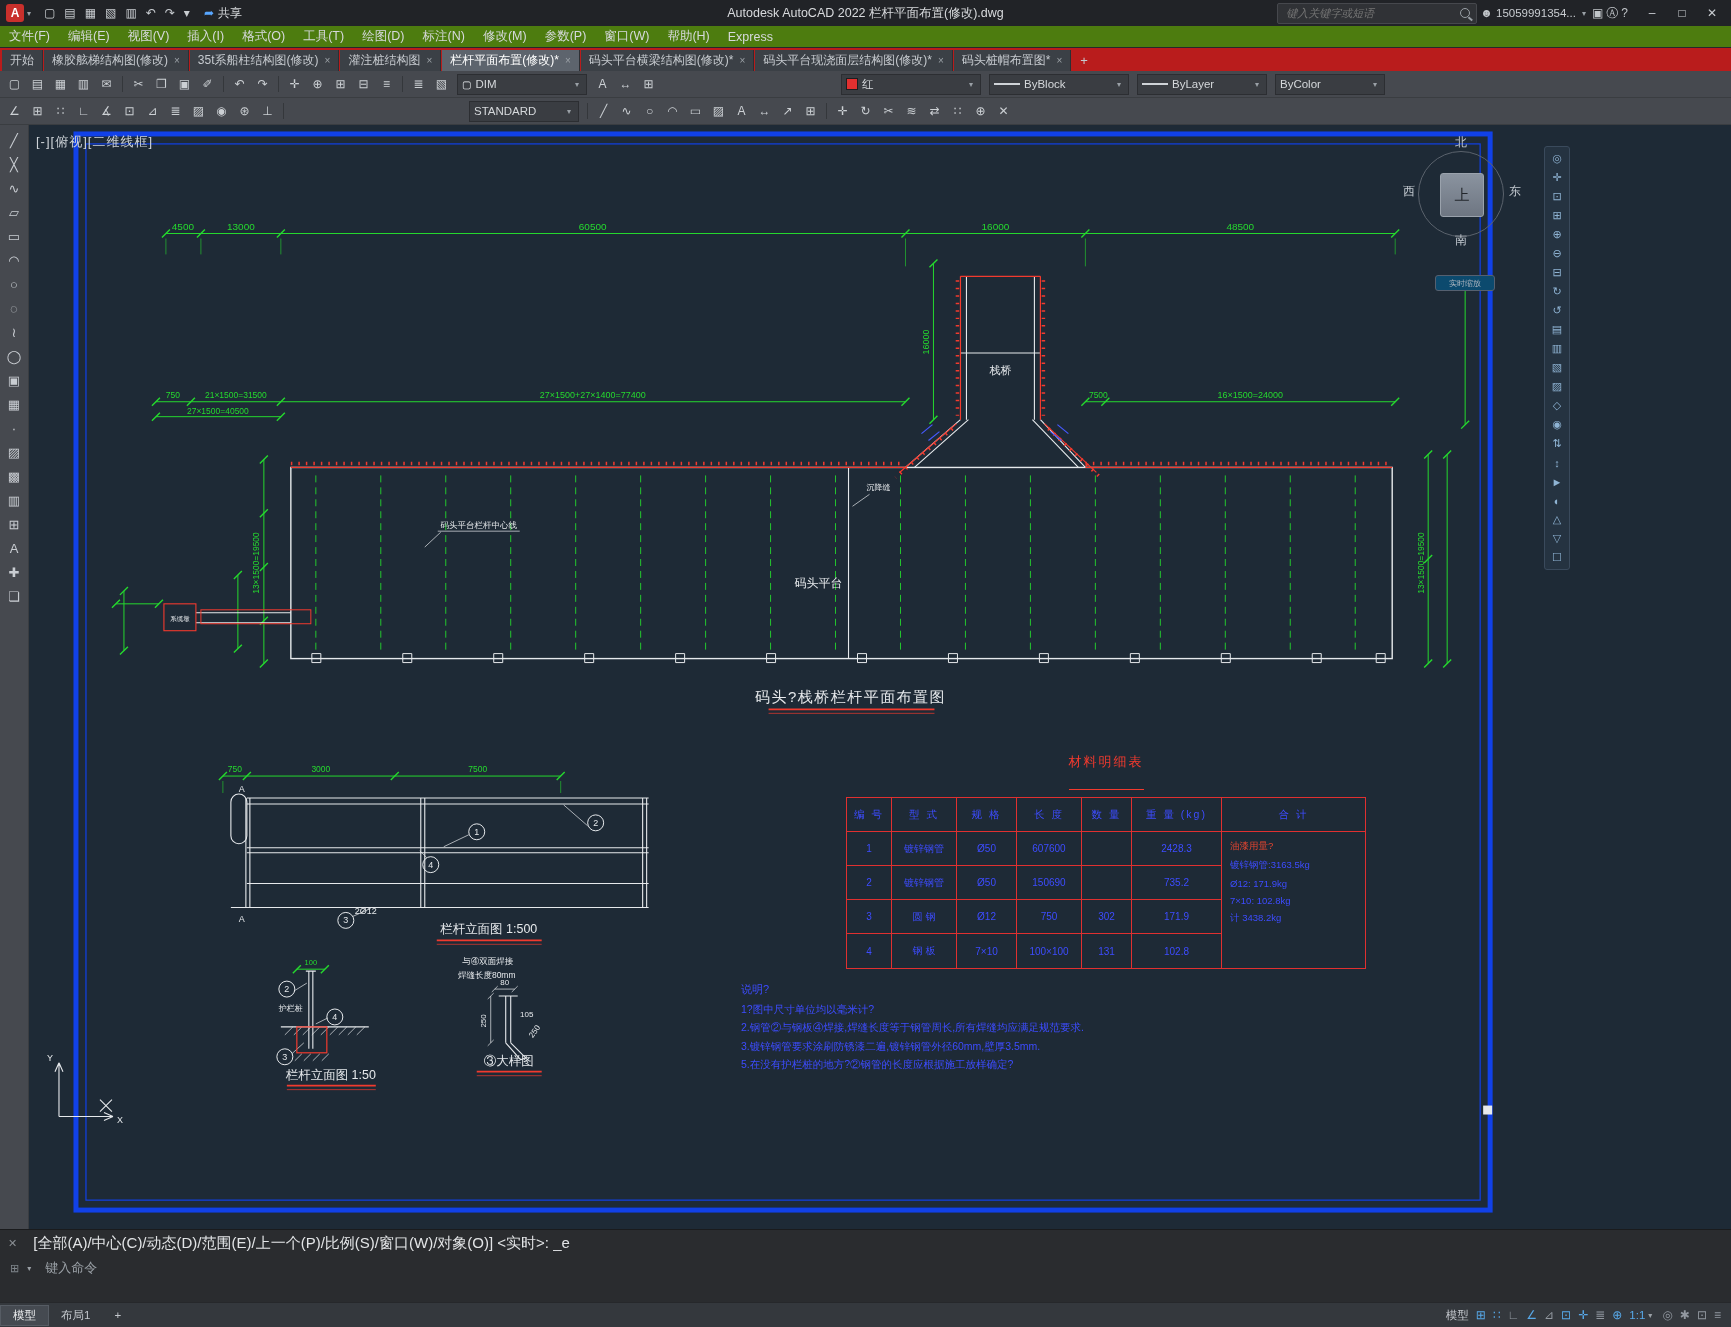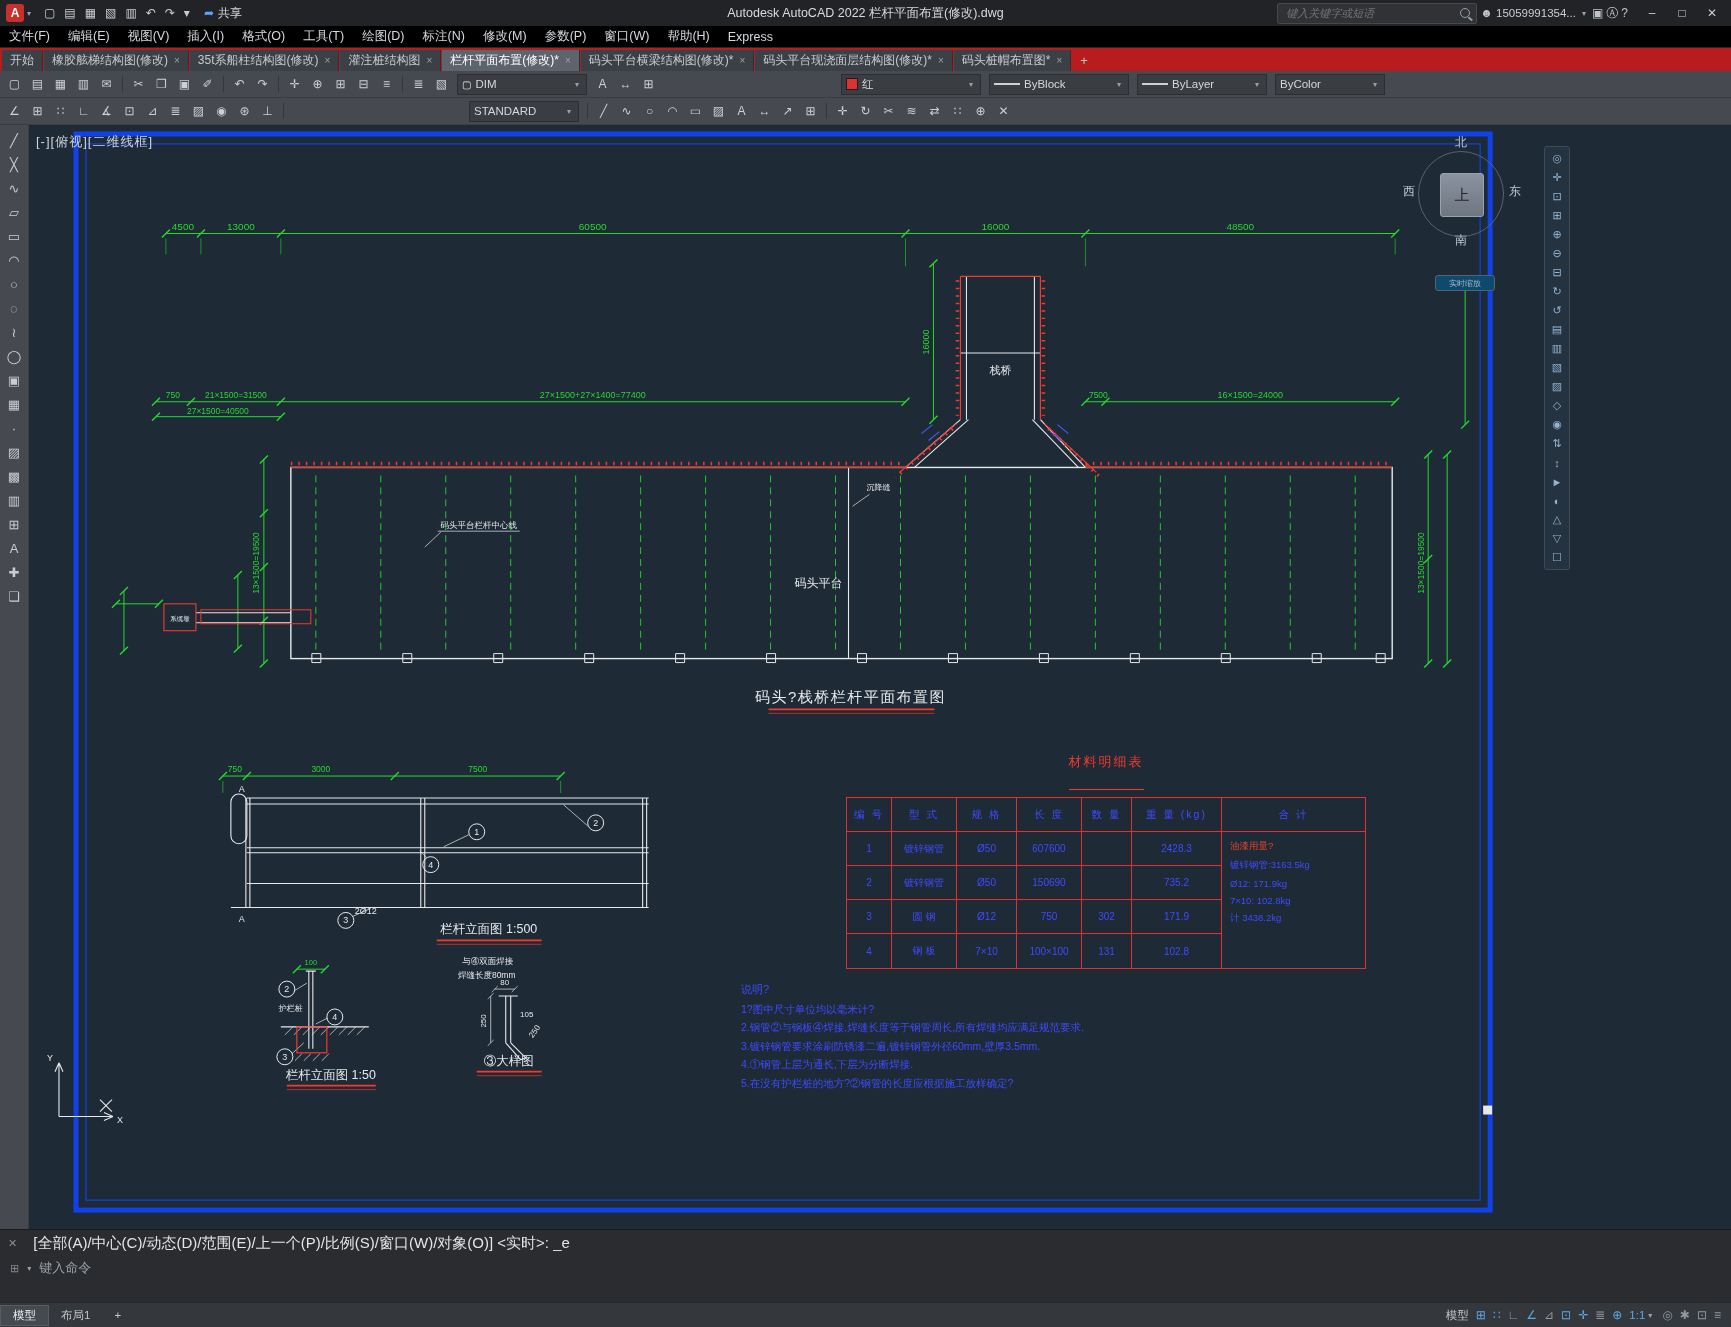--- a/index.html
+++ b/index.html
@@ -19,21 +19,21 @@
   .searchbox{position:relative;display:flex;align-items:center;}
   .searchbox input{width:168px;height:17px;background:#303236;border:1px solid #46484d;border-radius:2px;
     color:#c0c4c8;font-size:11px;font-style:italic;padding:1px 22px 1px 8px;outline:none;font-family:"Liberation Sans",sans-serif;}
   .mag{position:absolute;right:7px;width:8px;height:8px;border:1.5px solid #9aa0a6;border-radius:50%;}
   .mag::after{content:"";position:absolute;width:5px;height:1.5px;background:#9aa0a6;right:-4px;bottom:-2px;transform:rotate(40deg);}
   .tbr-ic{color:#c0c4c8;font-size:12px;}
   .acct{font-size:11.5px;color:#c9cdd1;}
   .winbtns{display:flex;margin-left:6px;}
   .winbtns span{width:30px;height:26px;display:flex;align-items:center;justify-content:center;color:#c9cdd1;font-size:12px;}
   
-  #menubar{height:21px;background:#000000;display:flex;align-items:center;font-size:12.5px;color:#d6d9dc;
+  #menubar{height:21px;background:#4d7c0f;display:flex;align-items:center;font-size:12.5px;color:#d6d9dc;
     border-bottom:1px solid #26282b;flex:0 0 auto;}
   #menubar span{padding:0 9px;cursor:default;}
   
   #tabsbar{height:23px;background:#b91c1c;display:flex;align-items:flex-end;flex:0 0 auto;padding-left:2px;}
   .ftab{height:21px;display:flex;align-items:center;background:#3b4046;color:#c6cacf;font-size:12px;
     padding:0 8px;margin-right:1px;border-right:1px solid #2c2f34;white-space:nowrap;}
   .ftab.active{background:#5d646d;color:#ffffff;}
   .ftab .x{margin-left:6px;font-size:10px;color:#9aa0a6;}
   .newtab{color:#c6cacf;font-size:13px;padding:0 8px;height:21px;display:flex;align-items:center;}
   
@@ -89,21 +89,21 @@
   
   #notes{position:absolute;left:712px;top:855px;width:620px;color:#3d4cff;font-size:10.5px;line-height:18.5px;}
   #notes .nt{font-size:11px;margin-bottom:1px;}
   
   #cmdwin{height:72px;background:#2a2c2f;border-top:1px solid #1a1b1d;flex:0 0 auto;display:flex;flex-direction:column;}
   .cmd-hist{height:26px;display:flex;align-items:center;padding-left:8px;gap:16px;}
   .cmd-hist .x{color:#8a8f94;font-size:11px;}
   .cmd-hist .txt{color:#e2e4e6;font-size:15px;}
   .cmd-input{height:24px;display:flex;align-items:center;padding-left:10px;gap:5px;}
   .cmd-input .g{color:#7f868c;font-size:11px;}
-  .cmd-input .prompt{color:#9aa0a6;font-size:13px;margin-left:0;}
+  .cmd-input .prompt{color:#9aa0a6;font-size:13px;margin-left:6px;}
   
   #bottombar{height:24px;background:#34383d;border-top:1px solid #26282b;display:flex;align-items:center;
     flex:0 0 auto;font-size:11.5px;}
   .dtab{padding:2px 12px;color:#c3c7cc;}
   .dtab.active{background:#454a51;border:1px solid #565c64;color:#eceef0;}
   .sright{margin-left:auto;display:flex;align-items:center;gap:7px;padding-right:10px;}
   .si{font-size:12px;color:#9298a0;}
   .si.on{color:#57a8e8;}
   .slabel{color:#c3c7cc;}
   .scale{color:#57a8e8;display:flex;align-items:center;}
@@ -503,21 +503,20 @@
           <div class="c last">131</div>
           <div class="c last">102.8</div>
         </div>
       </div>
 
       <div id="notes">
         <div class="nt">说明?</div>
         <div>1?图中尺寸单位均以毫米计?</div>
         <div>2.钢管②与钢板④焊接,焊缝长度等于钢管周长,所有焊缝均应满足规范要求.</div>
         <div>3.镀锌钢管要求涂刷防锈漆二遍,镀锌钢管外径60mm,壁厚3.5mm.</div>
-        <div>4.①钢管上层为通长,下层为分断焊接.</div>
         <div>5.在没有护栏桩的地方?②钢管的长度应根据施工放样确定?</div>
       </div>
 
     </div>
   </div>
 
   <div id="cmdwin">
     <div class="cmd-hist">
       <span class="x">✕</span>
       <span class="txt">[全部(A)/中心(C)/动态(D)/范围(E)/上一个(P)/比例(S)/窗口(W)/对象(O)] &lt;实时&gt;: _e</span>

